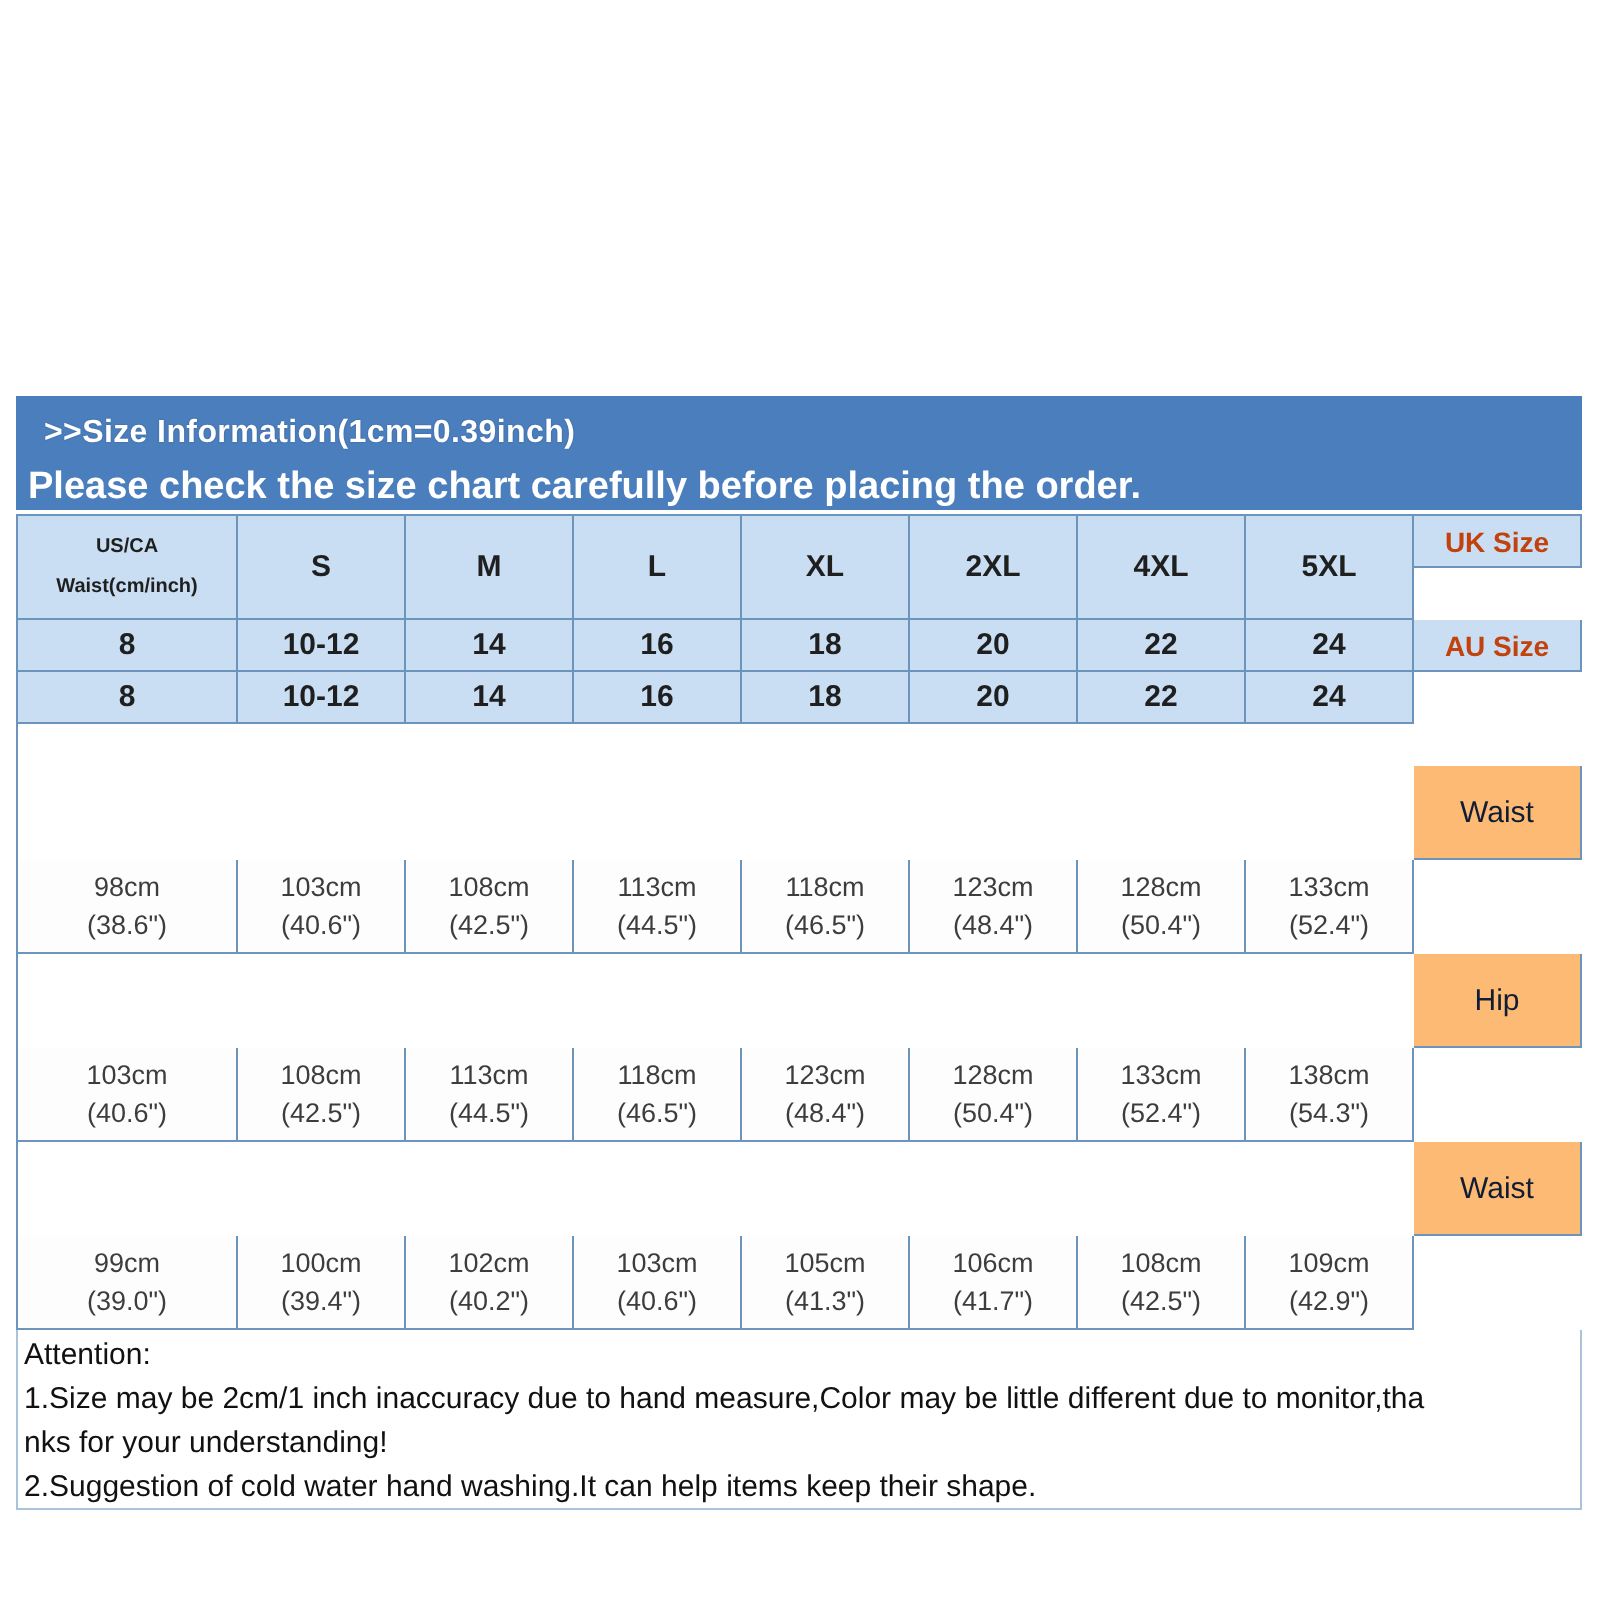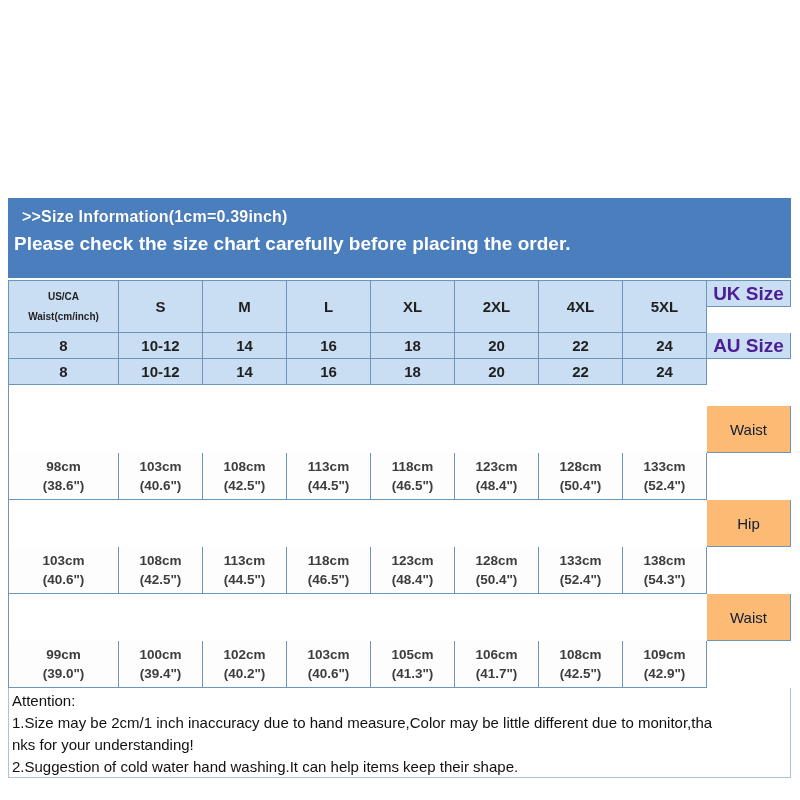--- a/index.html
+++ b/index.html
@@ -1,37 +1,37 @@
 <!DOCTYPE html>
 <html><head>
 <meta charset="utf-8">
 <style>
   html,body{margin:0;padding:0;background:#ffffff;width:800px;height:800px;overflow:hidden;
             font-family:"Liberation Sans",sans-serif;-webkit-font-smoothing:antialiased;}
   .content{position:absolute;left:8px;top:198px;width:783px;}
 
   
-  .band{background:#4a7ebd;color:#fff;height:80px;box-sizing:border-box;padding:7px 0 0 6px;}
+  .band{background:#4a7ebd;color:#fff;height:57px;box-sizing:border-box;padding:7px 0 0 6px;}
   .band .l1{font-size:16px;font-weight:bold;letter-spacing:.2px;padding-left:8px;line-height:24px;
             text-shadow:0 0 1px rgba(0,0,0,.25);}
   .band .l2{font-size:19px;font-weight:bold;line-height:30px;}
 
   
   .tbl{margin-top:2px;display:grid;grid-template-columns:110px repeat(8,1fr);
        border-top:1px solid #6d94ba;border-left:1px solid #6d94ba;box-sizing:border-box;}
   .cell{border-right:1px solid #6d94ba;border-bottom:1px solid #6d94ba;
         display:flex;flex-direction:column;align-items:center;justify-content:center;
-        box-sizing:border-box;text-align:center;font-weight:bold;}
+        box-sizing:border-box;text-align:center;}
   .lightblue{background:#c9def2;}
   .medblue{background:#fdba74;margin-top:47px;}
   .whitecell{background:#fdfdfd;}
   .h52{height:52px;} .h26{height:26px;} .h47{height:47px;}
   .hdrtxt{font-size:15px;font-weight:bold;color:#1f1f1f;line-height:19px;}
   .corner{font-size:10px;font-weight:bold;color:#1f1f1f;line-height:20px;}
-  .rowlabel{font-size:19px;font-weight:bold;color:#4c1d95;}
+  .rowlabel{font-size:14px;font-weight:bold;color:#c2410c;}
   .mlabel{font-size:15px;font-weight:500;color:#101d33;}
   .mval{font-size:13.5px;color:#3d3d3d;line-height:19px;}
 
   
   .attn{border:1px solid #a9c4da;border-top:none;box-sizing:border-box;height:90px;
         padding:2px 0 4px 3px;background:#fff;}
   .attn div{font-size:15px;color:#111;line-height:22px;white-space:nowrap;}
 </style>
 </head>
 <body>

